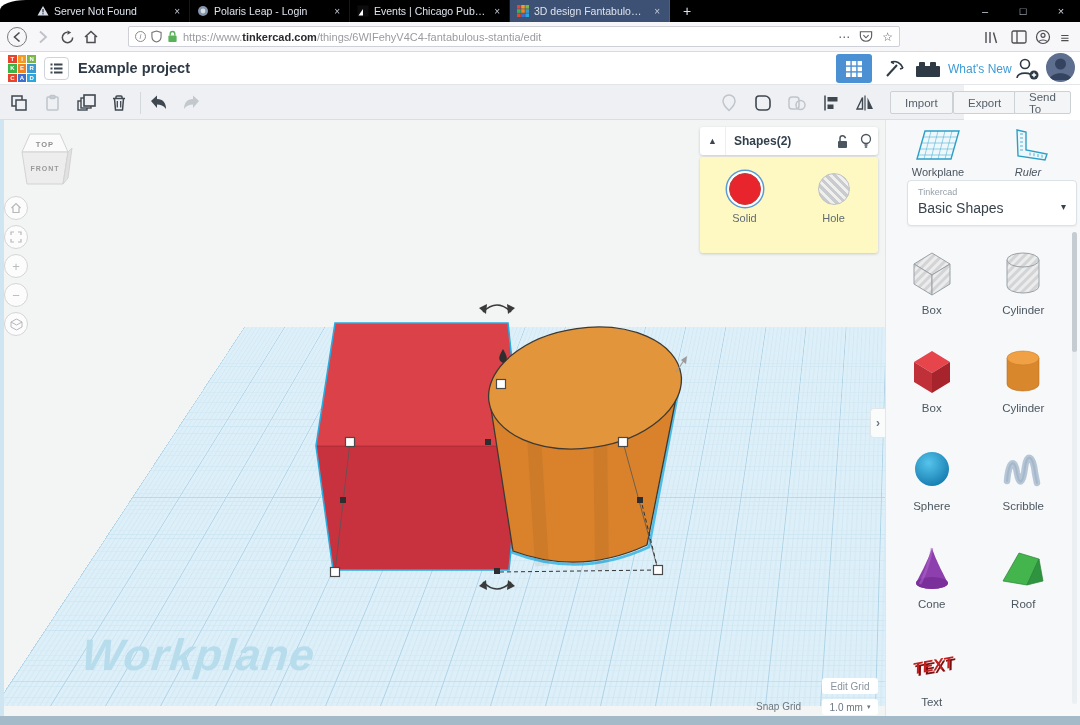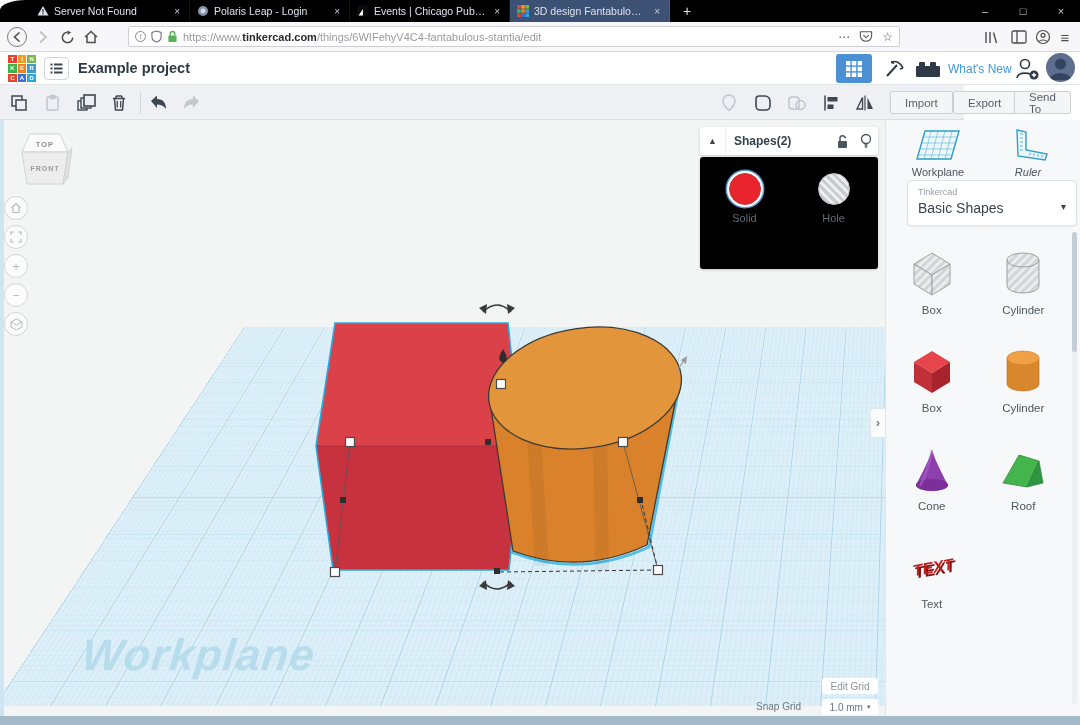--- a/index.html
+++ b/index.html
@@ -90,21 +90,21 @@
                     font-size:10px; color:#6a7680; display:flex; align-items:center; justify-content:center; gap:4px; }
 
   
   .shapes-panel { position:absolute; left:700px; top:127px; width:178px; z-index:8; }
   .sp-header { height:28px; background:#fff; border-radius:3px; box-shadow:0 1px 3px rgba(0,0,0,.18);
                display:flex; align-items:center; }
   .sp-collapse { width:26px; height:28px; border-right:1px solid #eceff1; display:flex; align-items:center;
                  justify-content:center; color:#3c4650; font-size:9px; }
   .sp-title { flex:1; font-size:12px; font-weight:bold; color:#33414d; padding-left:8px; }
   .sp-hico { width:24px; display:flex; align-items:center; justify-content:center; }
-  .sp-body { margin-top:2px; height:112px; background:#000000; border-radius:3px; box-shadow:0 1px 3px rgba(0,0,0,.18);
+  .sp-body { margin-top:2px; height:96px; background:#fef9c3; border-radius:3px; box-shadow:0 1px 3px rgba(0,0,0,.18);
              display:flex; justify-content:space-around; align-items:flex-start; padding-top:16px; }
   .swatch { display:flex; flex-direction:column; align-items:center; gap:7px; }
   .swatch-label { font-size:11px; color:#606b75; }
   .swatch-solid { width:32px; height:32px; border-radius:50%; background:#e8252c; border:1px solid #c23a3a;
                   box-shadow:0 0 0 2px #fff,0 0 0 3.5px #5b9bd5; }
   .swatch-hole { width:32px; height:32px; border-radius:50%; border:1px solid #bfc3c6;
                  background:repeating-linear-gradient(45deg,#c9cbcd 0 3px,#efefef 3px 6px); }
 
   
   .sidebar { position:absolute; left:885px; top:120px; width:195px; height:596px; background:#f7f8f9; border-left:1px solid #e3e6e9; }
@@ -578,20 +578,41 @@
           <svg width="52" height="52" viewBox="0 0 52 52">
             <path d="M10,13 V39 A16,7 0 0 0 42,39 V13" fill="#d9872c" stroke="#b96f1f" stroke-width="0.6"></path>
             <ellipse cx="26" cy="13" rx="16" ry="7" fill="#f0a045" stroke="#c97d24" stroke-width="0.6"></ellipse>
           </svg>
           <span class="g-label">Cylinder</span>
         </div>
       </div>
       <div class="g-row">
         <div class="g-tile">
           <svg width="52" height="52" viewBox="0 0 52 52">
+            <defs>
+                <radialGradient id="sg1" cx="40%" cy="32%" r="75%">
+                  <stop offset="0%" stop-color="#55c4ec"></stop>
+                  <stop offset="100%" stop-color="#1379ad"></stop>
+                </radialGradient>
+              </defs>
+            <circle cx="26" cy="26" r="17" fill="url(#sg1)"></circle>
+          </svg>
+          <span class="g-label">Sphere</span>
+        </div>
+        <div class="g-tile">
+          <svg width="52" height="52" viewBox="0 0 52 52">
+            <path d="M10,38 C12,16 18,16 20,30 C22,42 26,42 28,24 C30,10 36,12 38,30 L40,40" fill="none" stroke="#b6c6d6" stroke-width="6.5" stroke-linecap="round"></path>
+            <path d="M10,38 C12,16 18,16 20,30 C22,42 26,42 28,24 C30,10 36,12 38,30 L40,40" fill="none" stroke="#94a9bd" stroke-width="2" stroke-linecap="round" opacity="0.5"></path>
+          </svg>
+          <span class="g-label">Scribble</span>
+        </div>
+      </div>
+      <div class="g-row">
+        <div class="g-tile">
+          <svg width="52" height="52" viewBox="0 0 52 52">
             <path d="M26,7 C22,20 12,38 10,42 A16,6 0 0 0 42,42 C40,38 30,20 26,7 Z" fill="#8e3fae"></path>
             <ellipse cx="26" cy="42" rx="16" ry="6" fill="#7b2f9b"></ellipse>
             <path d="M26,7 C24,20 18,36 14,43" stroke="#b06cc9" stroke-width="2.5" fill="none" opacity="0.5"></path>
           </svg>
           <span class="g-label">Cone</span>
         </div>
         <div class="g-tile">
           <svg width="52" height="52" viewBox="0 0 52 52">
             <polygon points="6,40 22,12 42,18 30,44" fill="#43b54c" stroke="#2a8236" stroke-width="0.7"></polygon>
             <polygon points="30,44 42,18 46,40" fill="#2e9440" stroke="#2a8236" stroke-width="0.7"></polygon>

